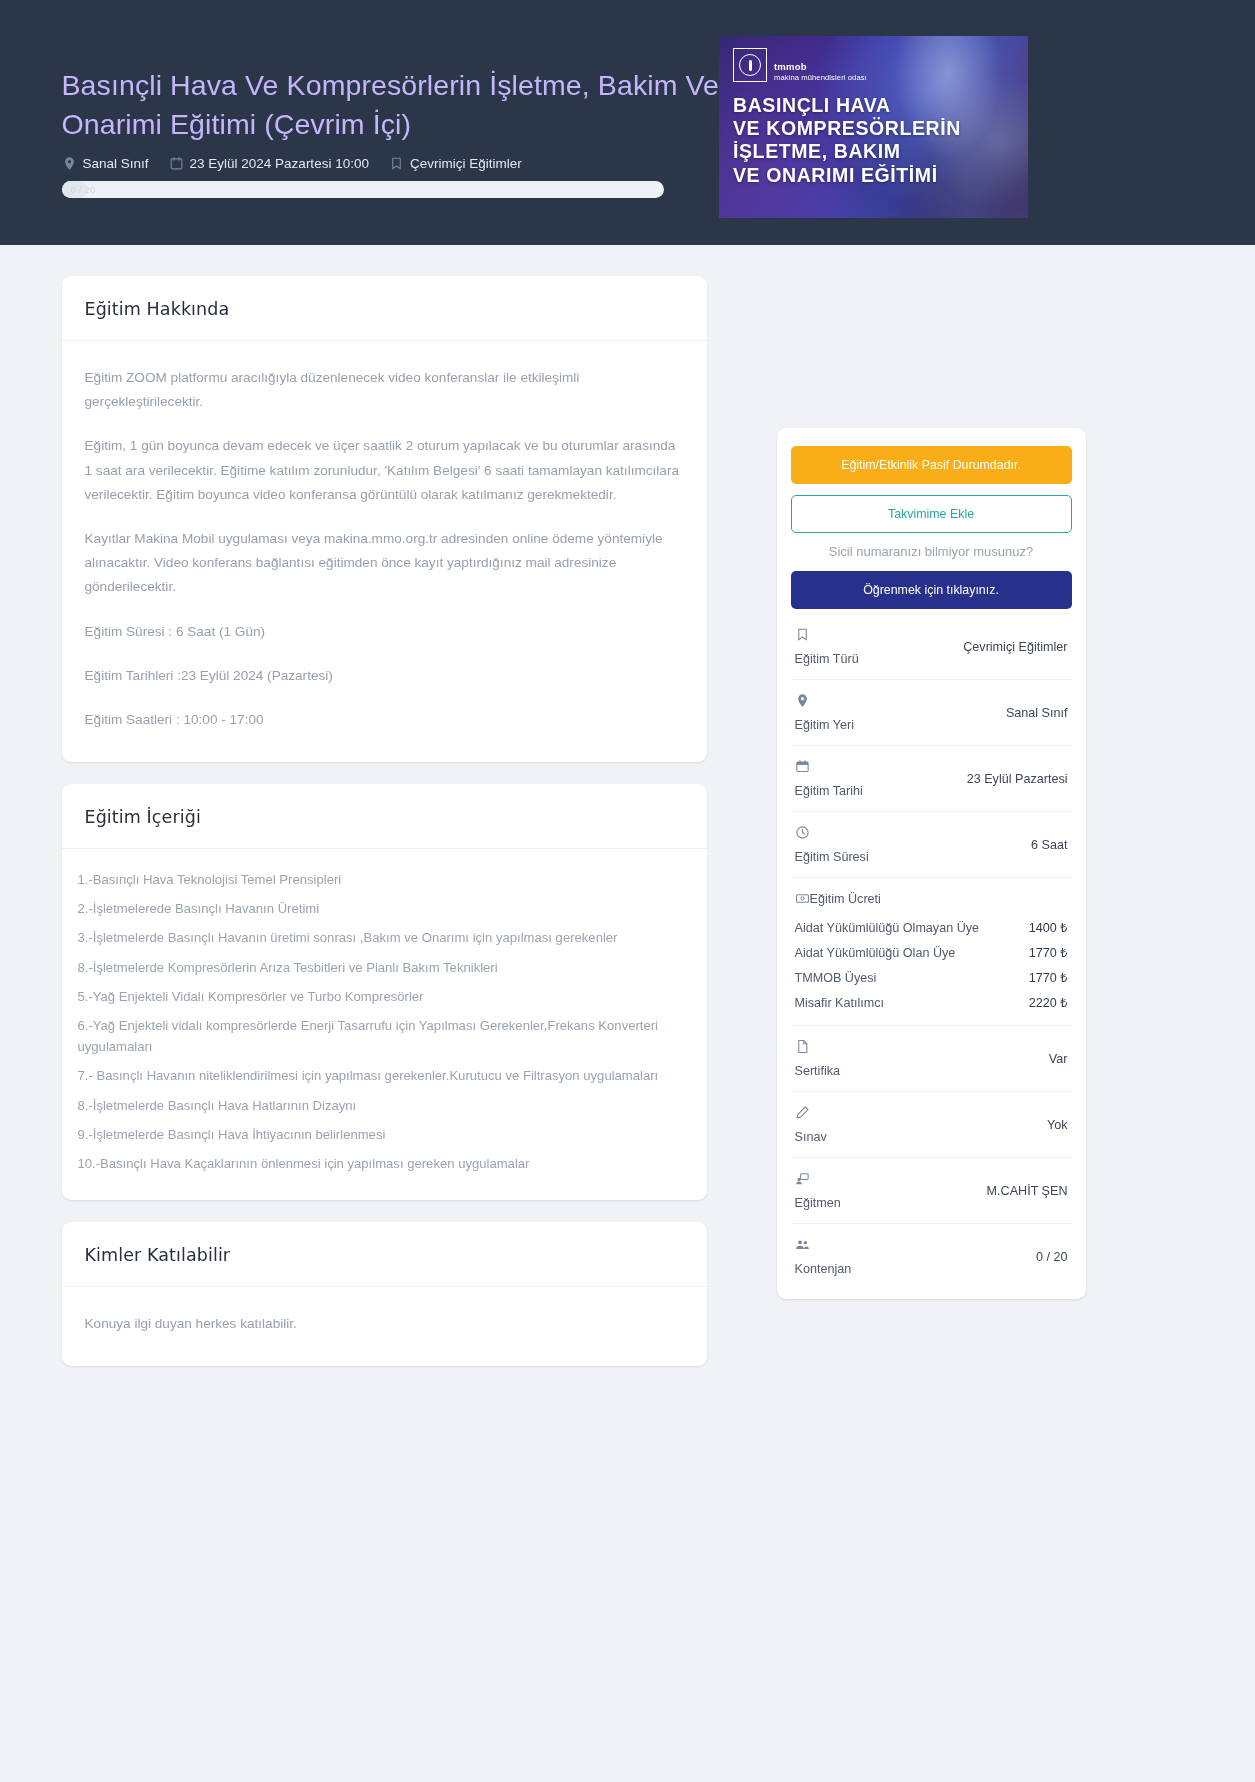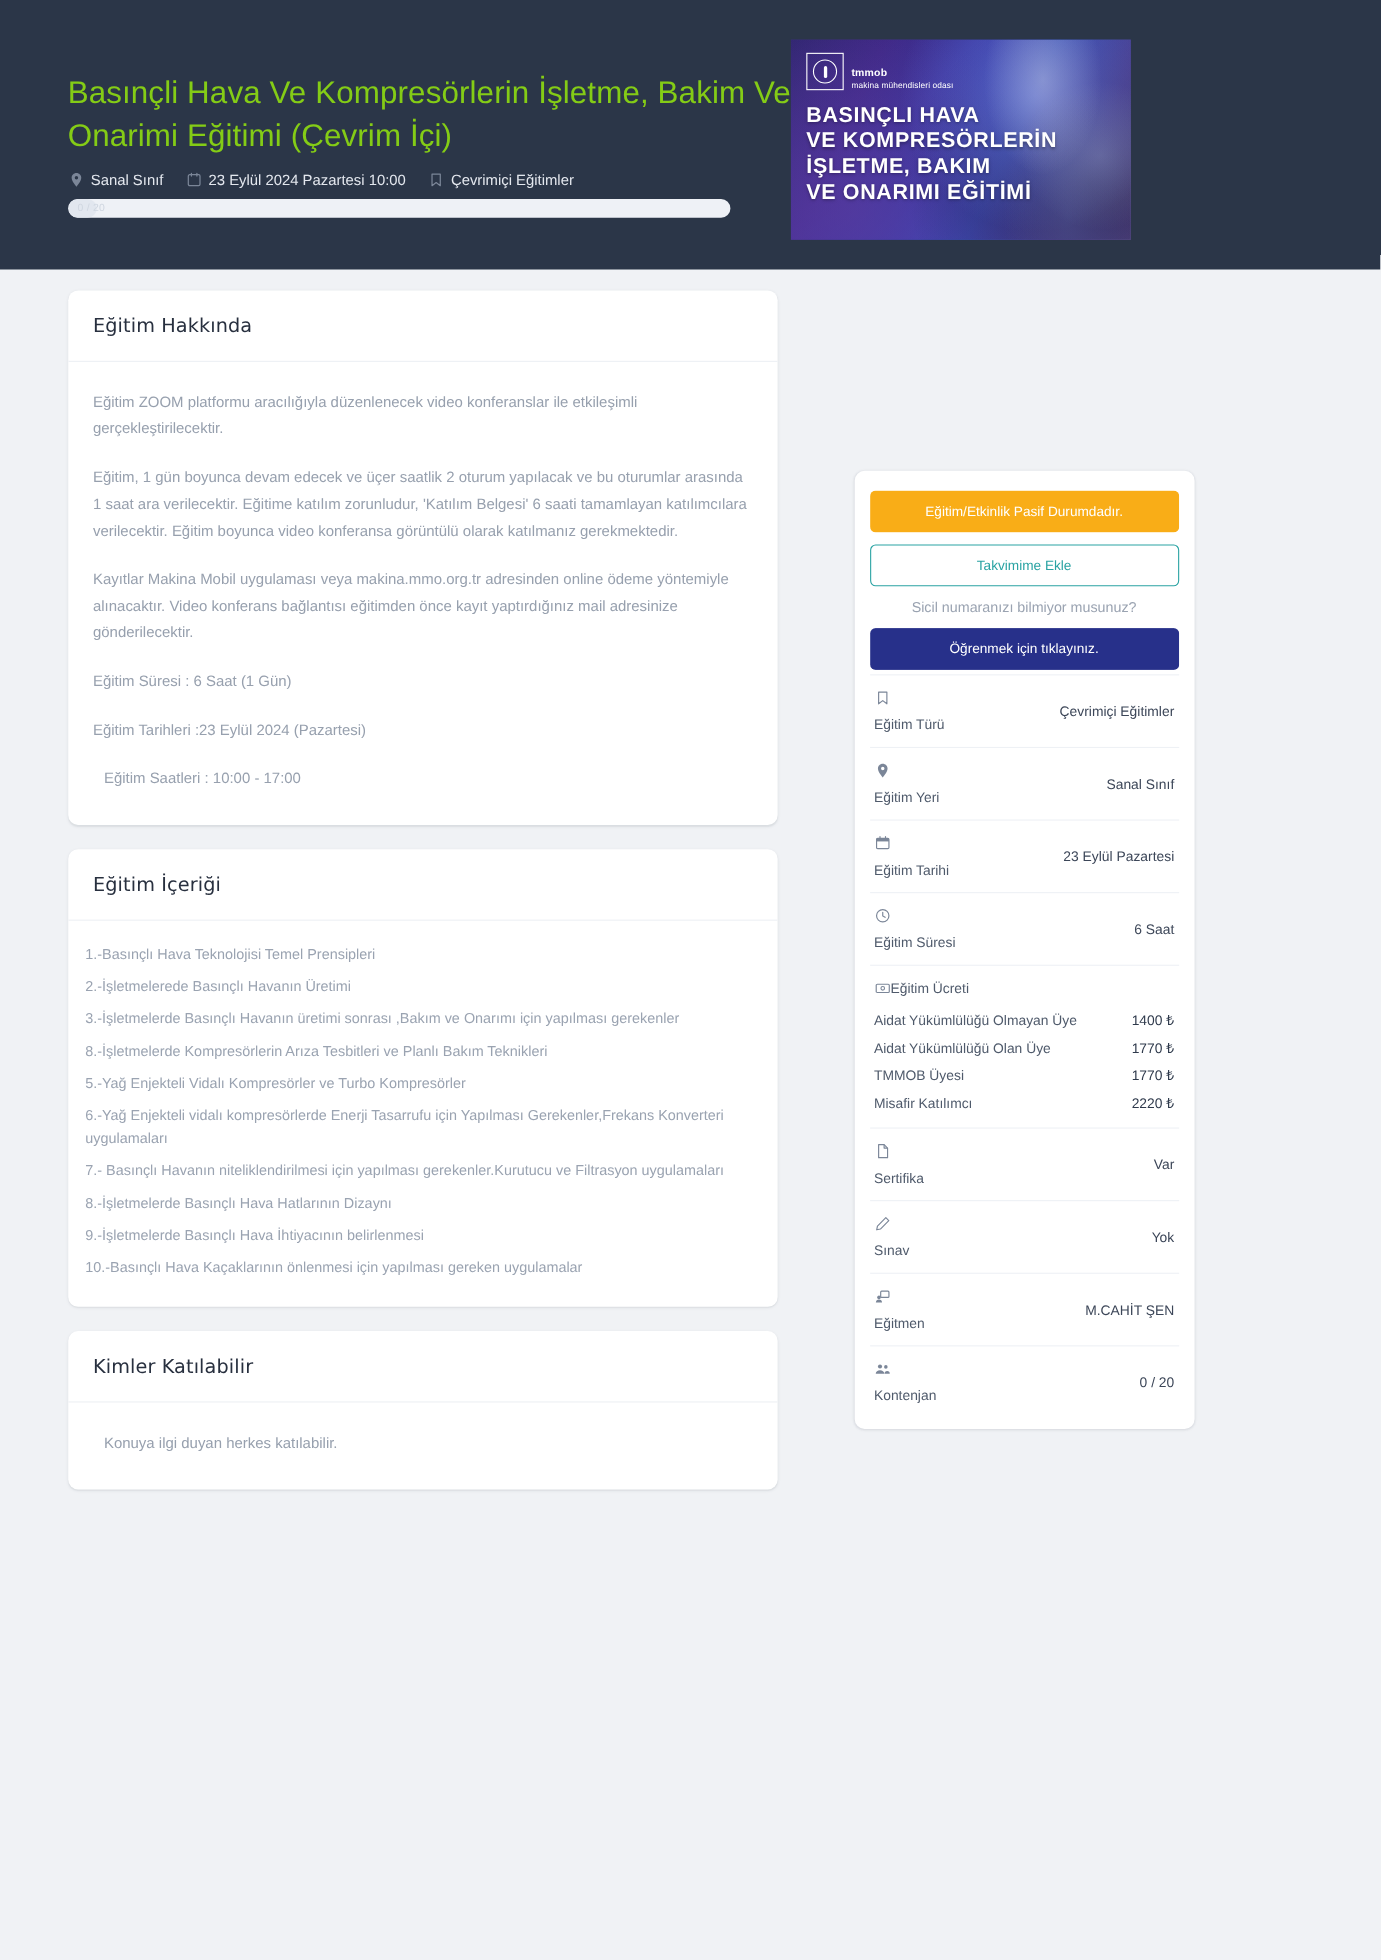--- a/index.html
+++ b/index.html
@@ -26,21 +26,21 @@
     position: relative;
     height: 100%;
   }
   .hero-text {
     position: absolute;
     left: 4px;
     top: 66px;
     width: 690px;
   }
   .hero-title {
-    color: #84cc16;
+    color: #c4b5fd;
     font-size: 28.5px;
     font-weight: 400;
     line-height: 1.38;
     letter-spacing: .1px;
   }
   .hero-meta {
     margin-top: 11px;
     display: flex;
     align-items: center;
     gap: 20px;
@@ -126,21 +126,21 @@
     color: #fff;
     font-size: 19.5px;
     font-weight: 700;
     line-height: 1.19;
     letter-spacing: .6px;
     text-shadow: 0 1px 3px rgba(0,0,0,.35);
   }
 
   
   .wrap { width: 1140px; margin: 0 auto; position: relative; padding-bottom: 40px; }
-  .content { width: 645px; margin-left: 4px; padding-top: 19px; }
+  .content { width: 645px; margin-left: 4px; padding-top: 31px; }
 
   .card {
     background: #fff;
     border-radius: 9px;
     box-shadow: 0 1px 3px rgba(30,40,60,.07), 0 1px 1px rgba(30,40,60,.04);
     margin-bottom: 22px;
     overflow: hidden;
   }
   .card-head {
     padding: 23px 23px 21px 23px;
@@ -153,21 +153,21 @@
     color: #28303f;
     letter-spacing: .1px;
   }
   .card-body { padding: 25px 23px 30px 23px; }
   .card-body p {
     color: #97a0ae;
     font-size: 13.6px;
     line-height: 1.78;
     margin-bottom: 20px;
   }
-  .card-body p:last-child { margin-bottom: 0; margin-left: 10px; }
+  .card-body p:last-child { margin-bottom: 0; }
 
   .list-body { padding: 16px 16px 22px 16px; }
   .list-body li {
     list-style: none;
     color: #9aa3b1;
     font-size: 13.1px;
     line-height: 1.62;
     padding: 4px 0;
   }
   .list-body li.alt { font-family: "Liberation Sans", sans-serif; }

